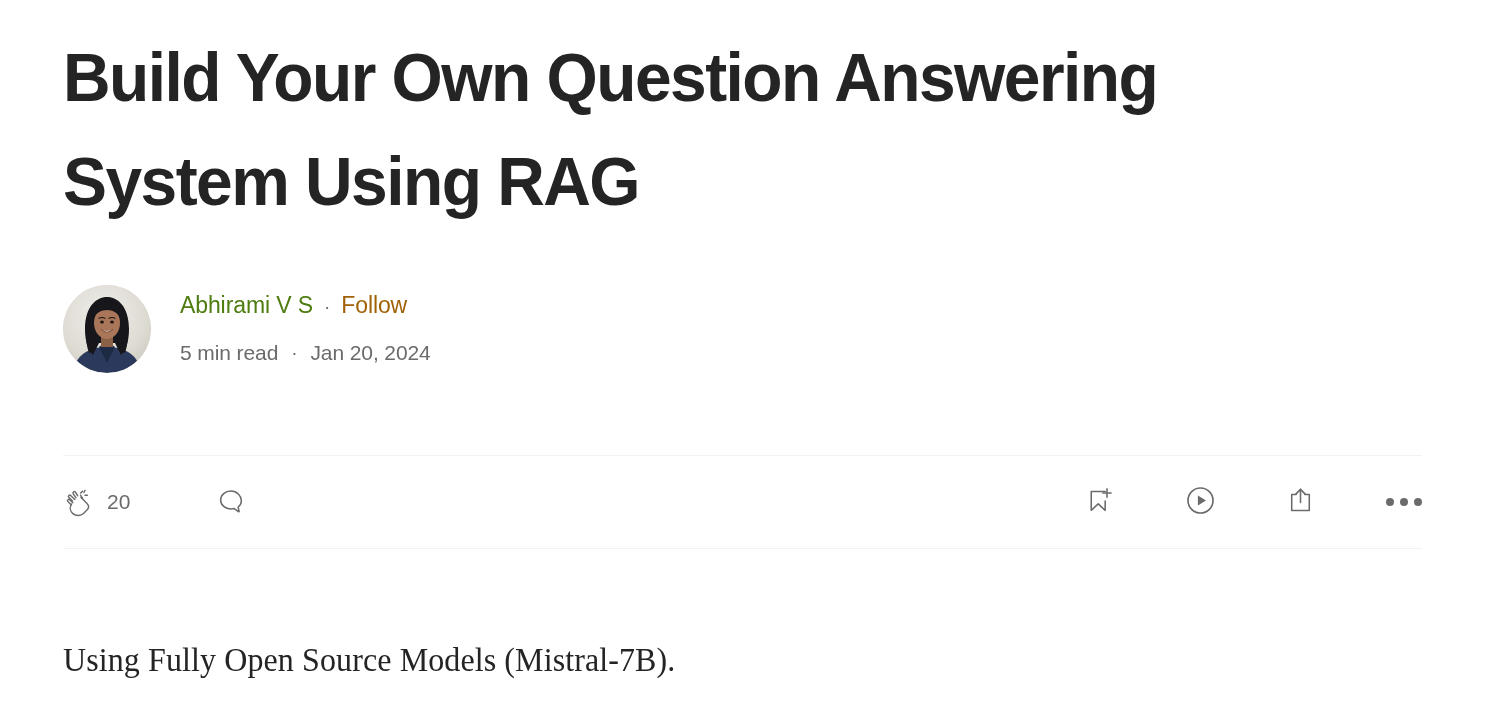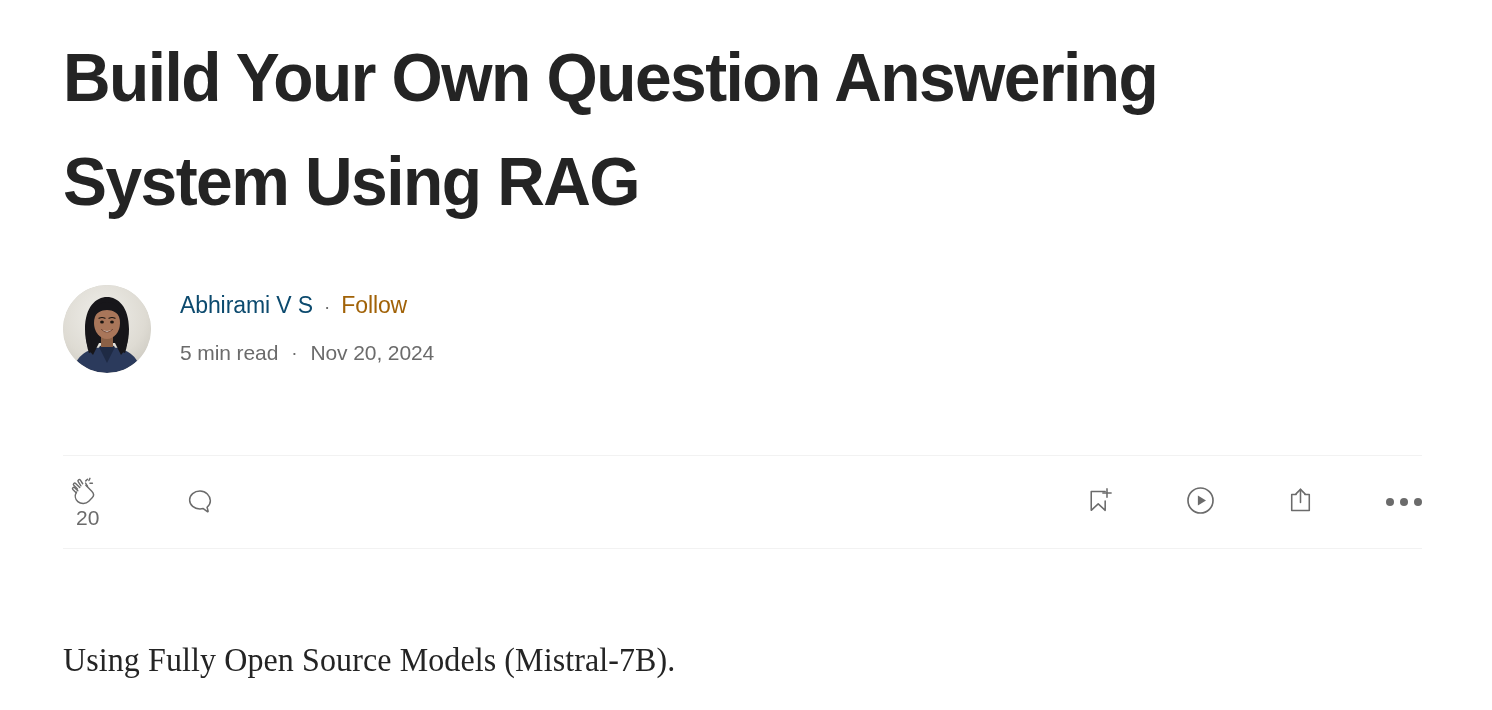--- a/index.html
+++ b/index.html
@@ -71,21 +71,21 @@
   }
   .byline-row2 {
     display: flex;
     align-items: flex-start;
     font-size: 21px;
     line-height: 30px;
     color: #6b6b6b;
     margin-top: 16px;
     letter-spacing: -0.1px;
   }
-  .author-name { color: #0c4a6e; }
+  .author-name { color: #4d7c0f; }
   .dot-sep {
     color: #6b6b6b;
     margin: 0 11px;
     font-size: 19px;
   }
   .row2 .dot-sep { margin: 0 13px; }
   .follow-link {
     color: #a16207;
     text-decoration: none;
     cursor: pointer;
@@ -115,26 +115,25 @@
   .actions-left {
     display: flex;
     align-items: center;
   }
   .actions-right {
     display: flex;
     align-items: center;
   }
   .action-item {
     display: flex;
-    align-items: flex-end;
+    align-items: center;
     cursor: pointer;
     background: none;
     border: none;
     padding: 0;
-    flex-direction: column;
   }
   .clap-group { margin-right: 86px; }
   .clap-count {
     font-size: 21px;
     color: #6b6b6b;
     margin-left: 13px;
     letter-spacing: 0;
     font-family: "Liberation Sans", sans-serif;
   }
   .icon-btn {
@@ -228,21 +227,21 @@
 
     <div class="byline-text">
       <div class="byline-row1">
         <span class="author-name">Abhirami V S</span>
         <span class="dot-sep">·</span>
         <a class="follow-link">Follow</a>
       </div>
       <div class="byline-row2 row2">
         <span>5 min read</span>
         <span class="dot-sep">·</span>
-        <span>Nov 20, 2024</span>
+        <span>Jan 20, 2024</span>
       </div>
     </div>
 
   </div>
 
   <div class="divider divider-top"></div>
   <div class="divider divider-bottom"></div>
 
   <div class="action-bar">
 

